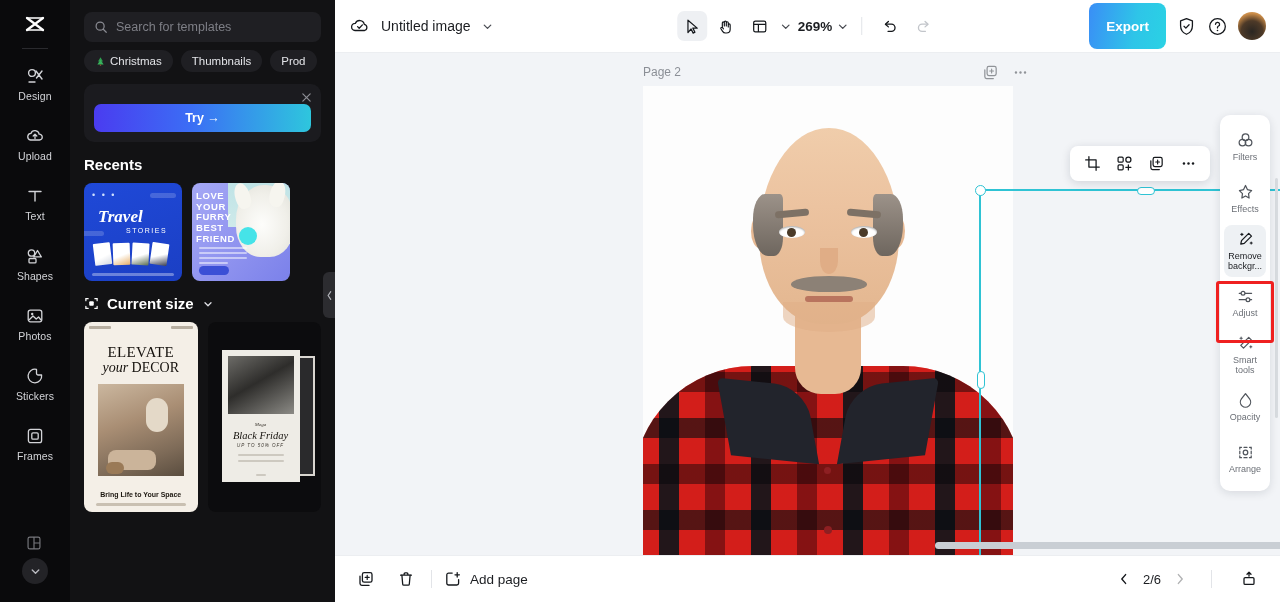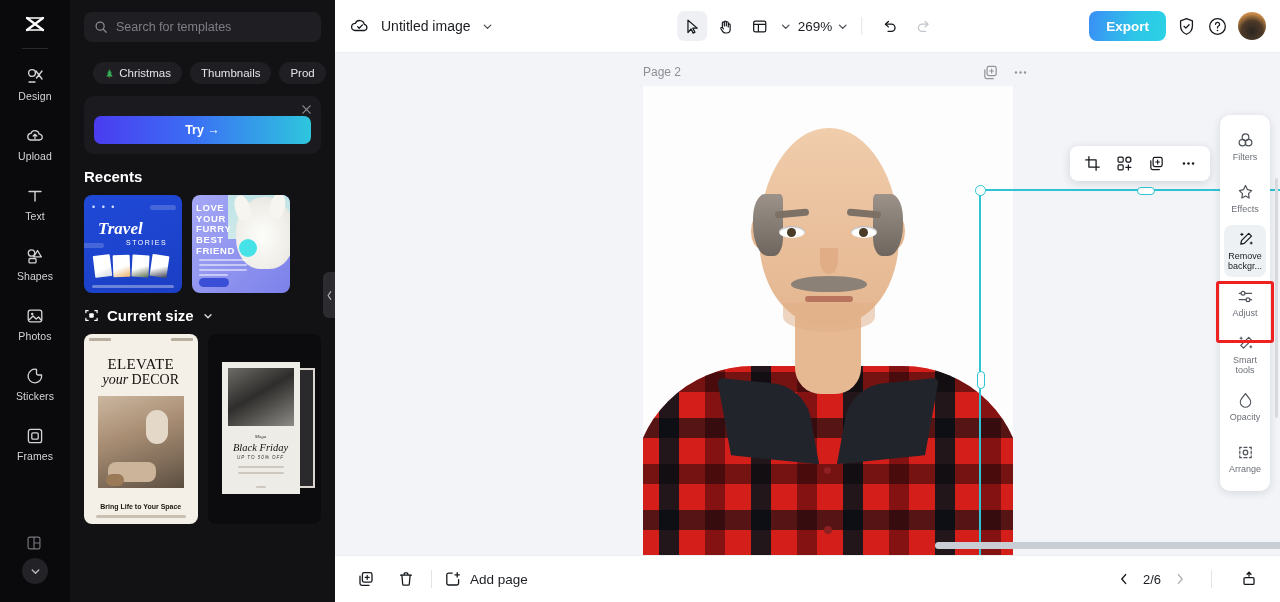--- a/index.html
+++ b/index.html
@@ -47,21 +47,21 @@
   .search-box {
     height: 30px; border-radius: 8px; background: #1f1f23;
     display: flex; align-items: center; gap: 8px; padding: 0 10px;
   }
   .search-box input {
     border: none; outline: none; background: transparent;
     color: #c9cace; font-size: 12.5px; width: 100%;
     font-family: "Liberation Sans", sans-serif;
   }
   .search-box input::placeholder { color: #7e7f86; }
-  .chips { display: flex; gap: 8px; padding: 20px 0 0 14px; justify-content: center; }
+  .chips { display: flex; gap: 8px; padding: 8px 0 0 14px; }
   .chip {
     height: 22px; border-radius: 11px; background: #1f1f23;
     color: #e3e4e8; font-size: 11.5px; display:flex; align-items:center; gap:4px;
     padding: 0 11px; white-space: nowrap; cursor:pointer; flex: 0 0 auto;
   }
   .promo {
     margin: 12px 14px 0; background: #1b1b1f; border-radius: 10px;
     padding: 10px; position: relative;
   }
   .promo-top { display:flex; gap:10px; }
@@ -158,28 +158,28 @@
   
   .main { flex: 1; height: 602px; display:flex; flex-direction: column; background:#f2f4f7; position:relative; }
 
   .topbar {
     height: 53px; background:#fff; display:flex; align-items:center;
     padding: 0 14px; position:relative; flex:0 0 53px;
     border-bottom: 1px solid #eceef1;
   }
   .tb-left { display:flex; align-items:center; gap:10px; }
   .doc-title { font-size: 14px; color:#1b1d21; }
-  .tb-center { position:absolute; left: 50%; transform: translateX(-50%); display:flex; align-items:center; gap: 4px; }
+  .tb-center { position:absolute; left: 50%; transform: translateX(-50%); display:flex; align-items:center; gap: 4px; font-weight: bold; }
   .tb-btn { width:30px;height:30px;border-radius:7px;display:flex;align-items:center;justify-content:center;cursor:pointer;}
   .tb-btn.sel { background:#eef0f3; }
   .zoom-val { font-size:13.5px; color:#1b1d21; margin-left:2px; }
   .tb-div { width:1px; height:18px; background:#e2e4e8; margin:0 8px; }
   .tb-right { margin-left:auto; display:flex; align-items:center; gap:10px; }
   .export-btn {
-    height: 30px; padding: 14px 17px; border-radius: 8px;
+    height: 46px; padding: 14px 17px; border-radius: 8px;
     background: linear-gradient(100deg,#3a8ef6 0%, #2ec5e8 60%, #2ad2e4 100%);
     color:#fff; font-size:13.5px; font-weight:bold; display:flex;align-items:center;justify-content:center;
     cursor:pointer; border:none; font-family:"Liberation Sans", sans-serif;
   }
   .avatar {
     width:28px;height:28px;border-radius:50%;
     background: radial-gradient(circle at 50% 70%, #2a2622 0%, #4e3a28 45%, #c98b48 75%, #e8b87a 100%);
     cursor:pointer;
   }
 

